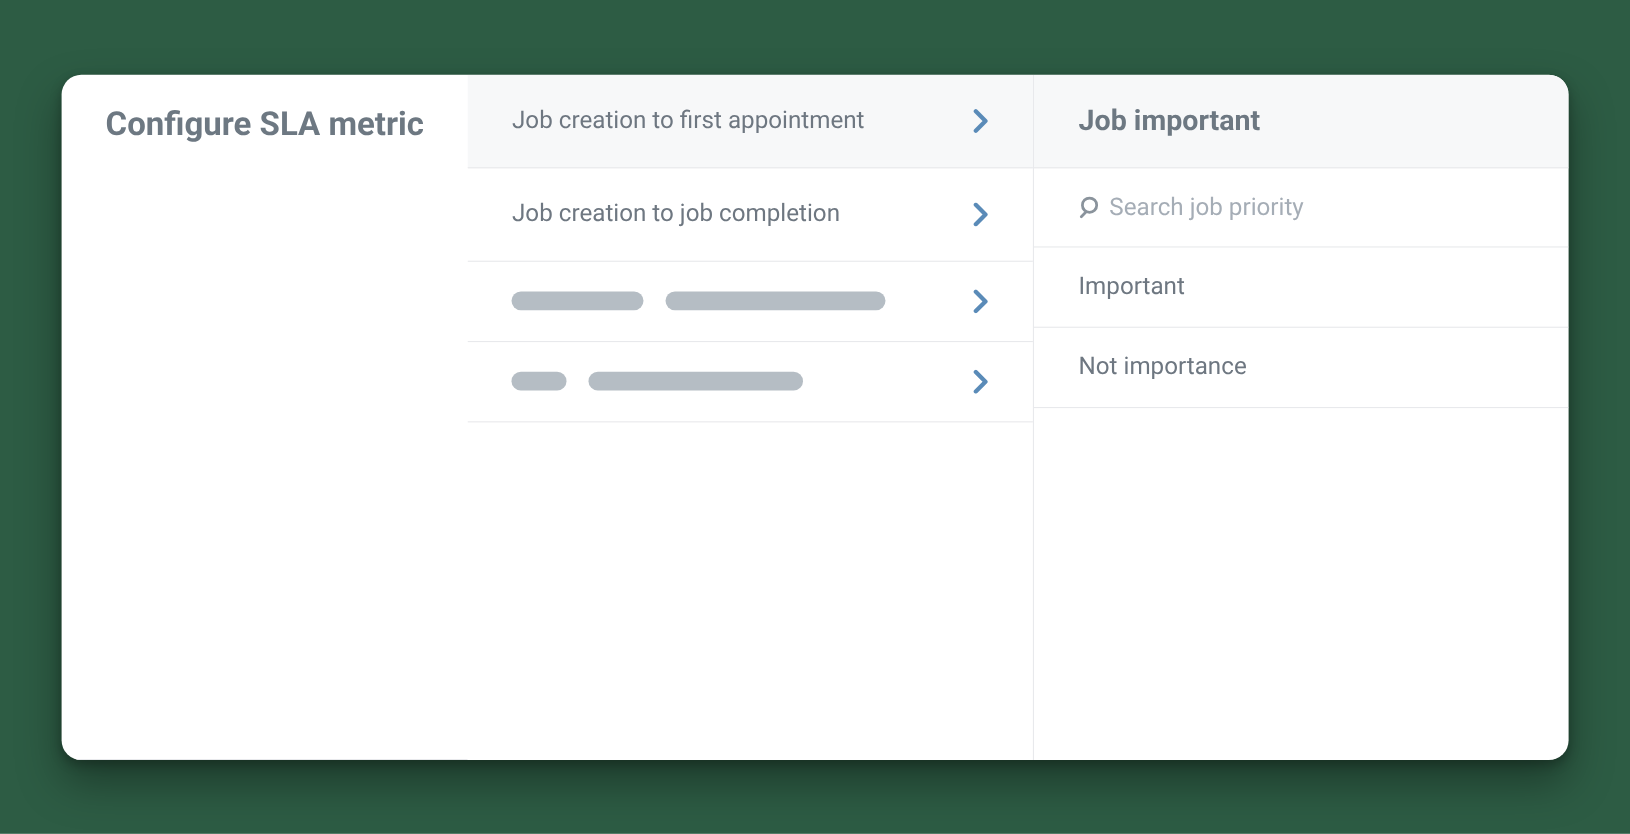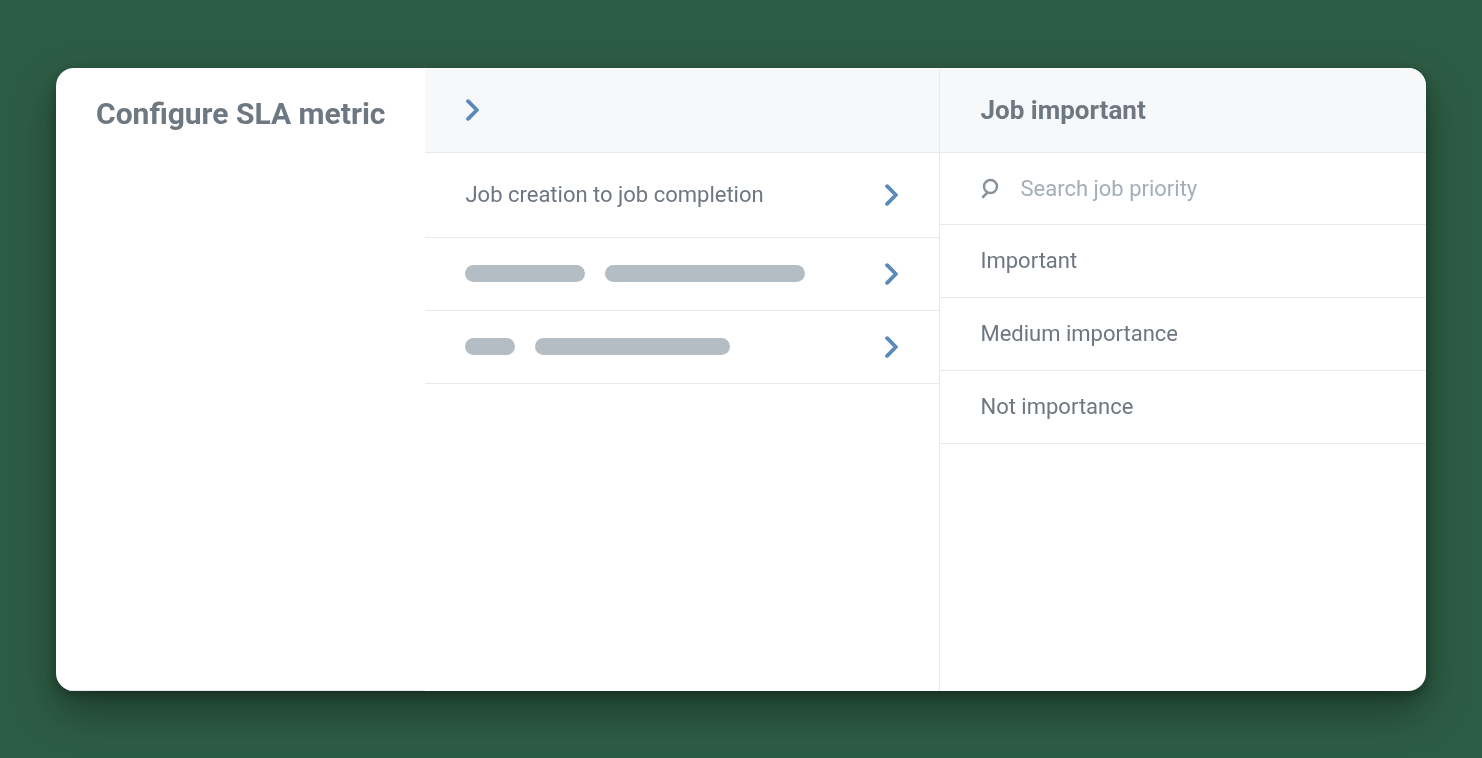--- a/index.html
+++ b/index.html
@@ -102,21 +102,21 @@
       font-size: 26px;
       font-weight: 700;
       color: #6d7882;
     }
     .search-row {
       height: 72px;
       display: flex;
       align-items: center;
       padding: 0 40px;
       border-bottom: 1px solid #e8e9ec;
-      gap: 16px;
+      gap: 4px;
     }
     .search-icon {
       color: #8a939c;
       display: flex;
       align-items: center;
     }
     .search-input {
       flex: 1;
       border: none;
       outline: none;
@@ -145,20 +145,21 @@
 </head>
 <body>
 
 <div class="card">
   <div class="header">
     <h1 class="header-title">Configure SLA metric</h1>
   </div>
   <div class="body">
     <div class="left-panel">
       <div class="metric-row selected">
+        <span class="metric-label">Job creation to first appointment</span>
         <span class="metric-arrow">
           <svg width="15" height="22" viewBox="0 0 12 20" fill="none">
             <path d="M2 2 L10 10 L2 18" stroke="currentColor" stroke-width="3.5" stroke-linecap="round" stroke-linejoin="round"></path>
           </svg>
         </span>
       </div>
       <div class="metric-row">
         <span class="metric-label">Job creation to job completion</span>
         <span class="metric-arrow">
           <svg width="15" height="22" viewBox="0 0 12 20" fill="none">
@@ -195,22 +196,19 @@
             <circle cx="10.5" cy="10.5" r="6.5" stroke="currentColor" stroke-width="2.5"></circle>
             <line x1="3" y1="21" x2="7" y2="17" stroke="currentColor" stroke-width="2.5" stroke-linecap="round"></line>
           </svg>
         </span>
         <input type="text" class="search-input" placeholder="Search job priority" style="">
       </div>
       <div class="priority-row">
         <span class="priority-label">Important</span>
       </div>
       <div class="priority-row">
-        <span class="priority-label">Medium importance</span>
-      </div>
-      <div class="priority-row">
         <span class="priority-label">Not importance</span>
       </div>
       <div class="priority-row" style="border-bottom:none">
       </div>
     </div>
   </div>
 </div>
 
 </body></html>

